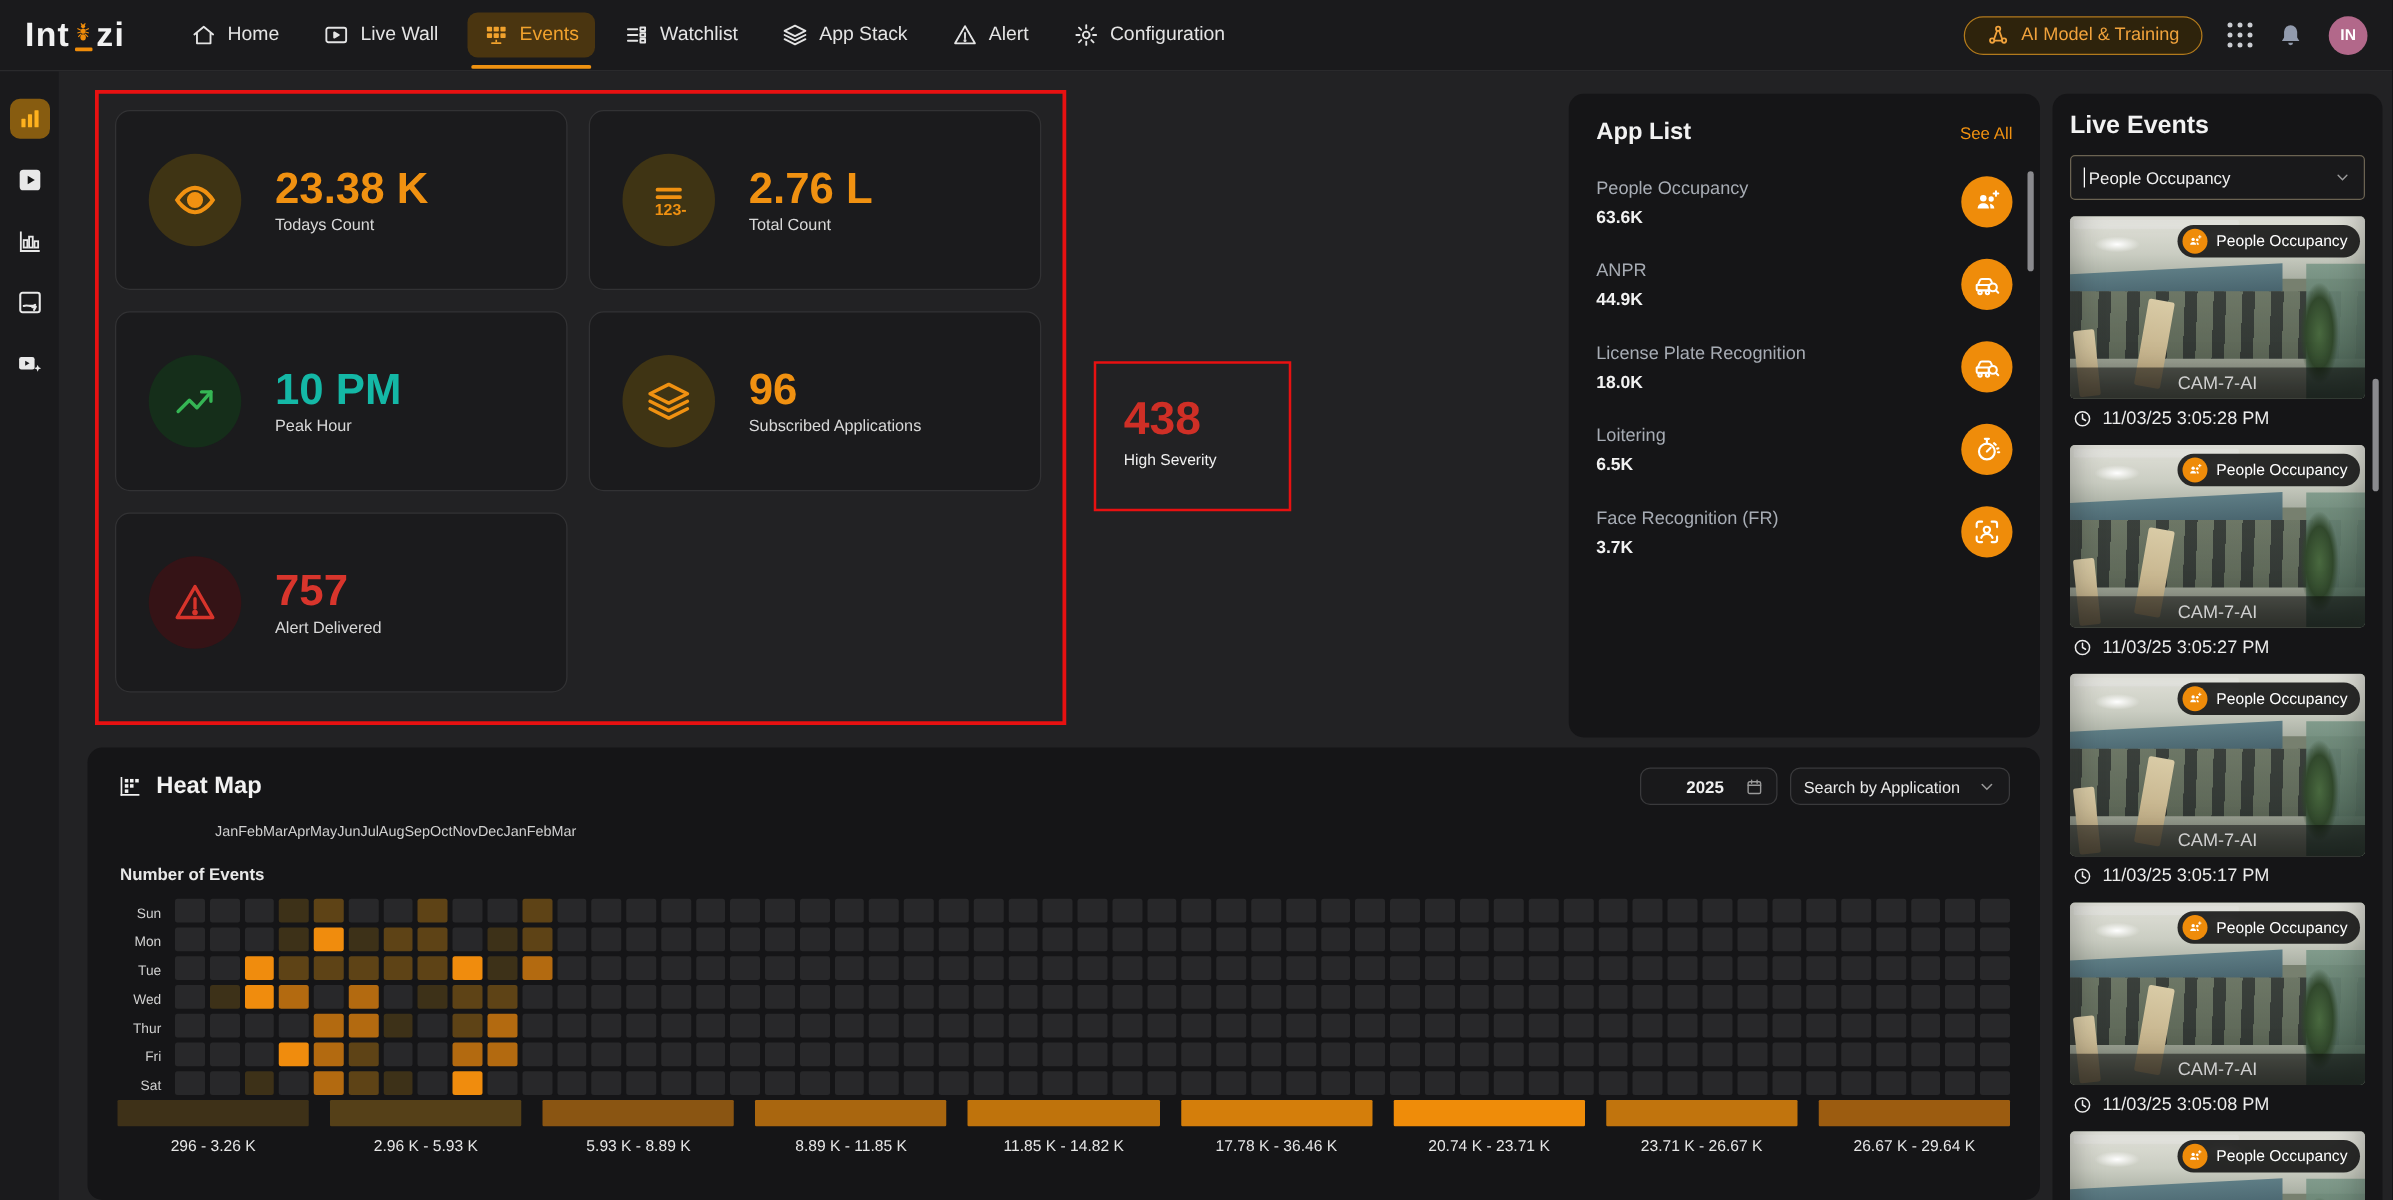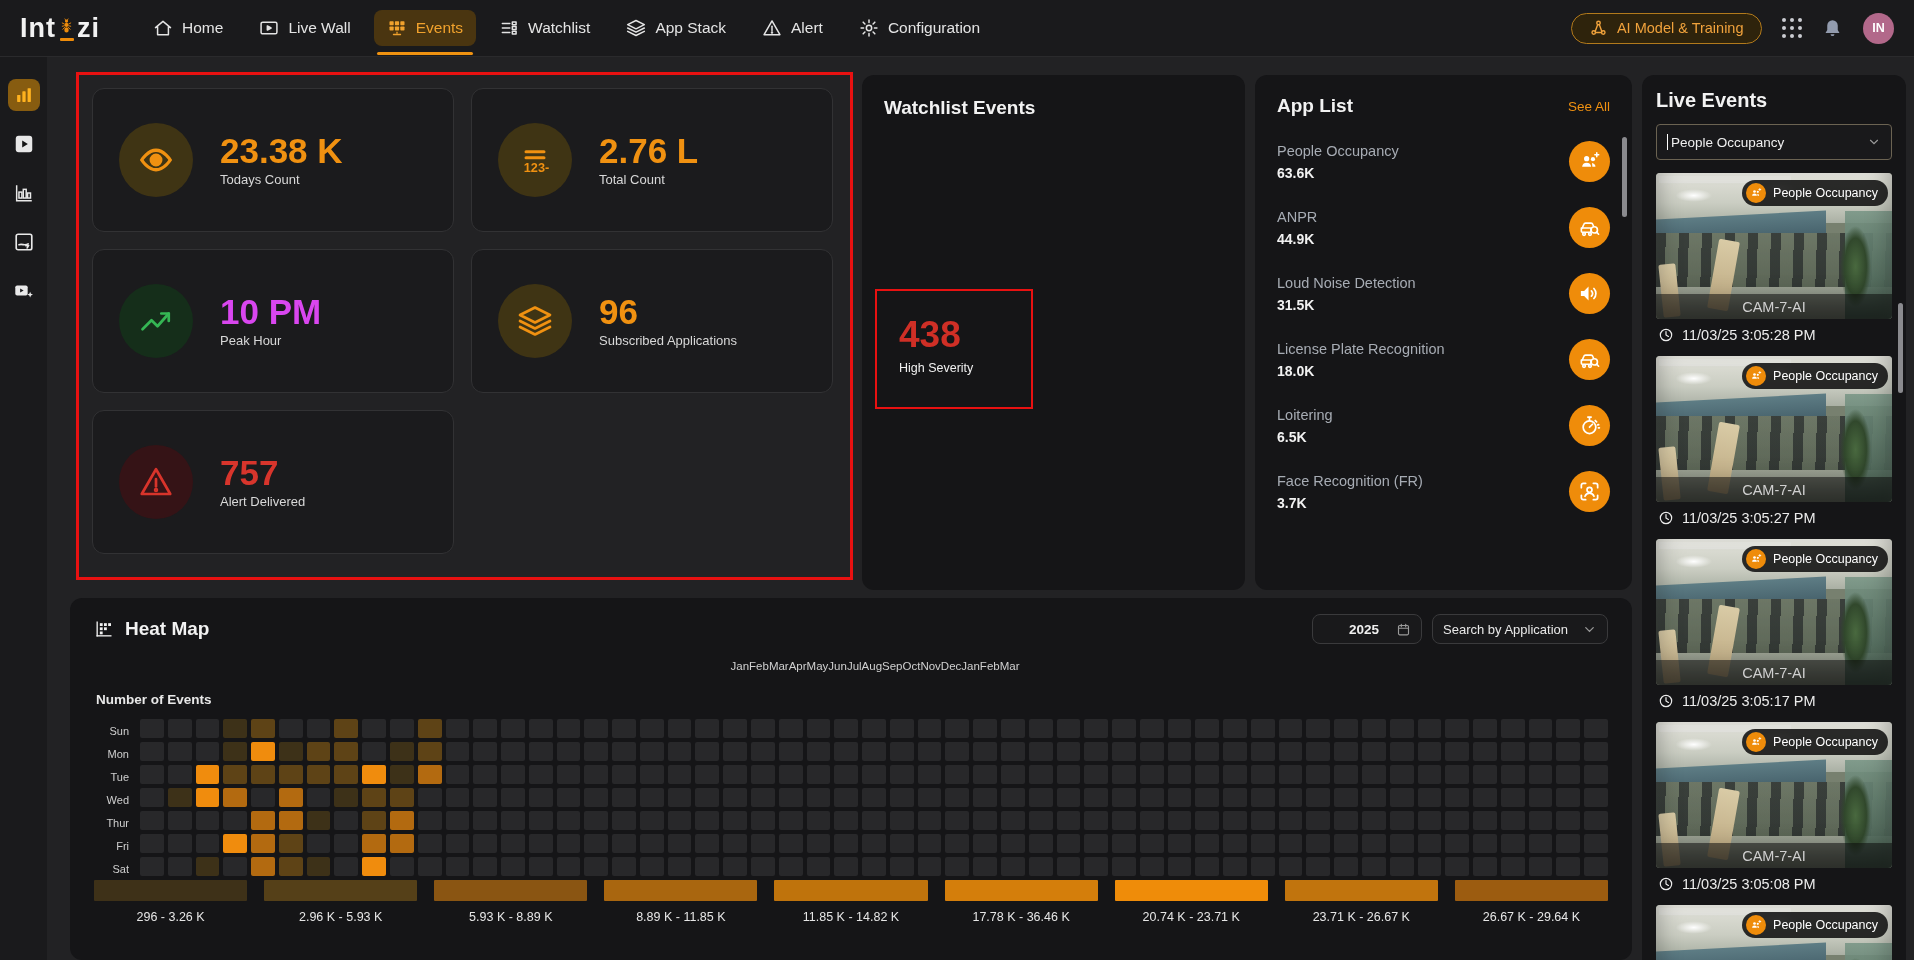--- a/index.html
+++ b/index.html
@@ -99,21 +99,21 @@
   .heat-head{display:flex;justify-content:space-between;align-items:center;}
   .heat-title{display:flex;align-items:center;gap:11px;font-size:19px;font-weight:bold;color:#f2f2f2;}
   .heat-title .ic{width:20px;height:20px;color:#f2f2f2;display:inline-flex;}
   .heat-controls{display:flex;gap:10px;}
   .hbox{height:30px;background:#19191b;border:1px solid #3a3a3c;border-radius:8px;display:flex;align-items:center;padding:0 10px;gap:8px;cursor:pointer;box-sizing:border-box;}
   #year-box{width:110px;padding-left:36px;}
   #year-box .hb-text{font-size:13.5px;font-weight:bold;color:#f0f0f0;flex:1;}
   #app-search-box{width:176px;}
   #app-search-box .hb-text{font-size:13px;color:#e8e8e8;flex:1;}
   .hbox .ic{width:15px;height:15px;color:#9a9a9a;display:inline-flex;}
-  #months-row{margin:16px 0 6px 46px;display:flex;justify-content:center;padding:0 30px 0 32px;font-size:11.5px;color:#d0d0d0;}
+  #months-row{margin:16px 0 6px 46px;display:flex;justify-content:flex-start;padding:0 30px 0 32px;font-size:11.5px;color:#d0d0d0;}
   #heat-body{display:flex;}
   #day-labels{width:46px;display:flex;flex-direction:column;}
   #day-labels div{height:23px;display:flex;align-items:center;justify-content:flex-end;padding-right:11px;font-size:11px;color:#cfcfcf;box-sizing:border-box;}
   #heat-grid{flex:1;display:grid;grid-template-columns:repeat(53,1fr);grid-auto-rows:19px;gap:4px;}
   .hcell{border-radius:2px;}
   #legend-title{font-size:13.5px;font-weight:bold;color:#e8e8e8;margin:20px 0 12px 2px;}
   #legend{display:flex;gap:17px;}
   .leg-item{flex:1;}
   .leg-swatch{height:21px;border-radius:1px;}
   .leg-label{text-align:center;font-size:12.5px;color:#e6e6e6;margin-top:9px;}
@@ -331,21 +331,21 @@
       <div class="card">
         <div class="card-icon t-green">
           <span class="ic ">
             <svg viewBox="0 0 24 24" fill="none" stroke="currentColor" stroke-width="1.8" stroke-linecap="round" stroke-linejoin="round">
               <path d="M3 17.5l6-6 4 4 7.5-8.5"></path>
               <path d="M15.5 7h5v5"></path>
             </svg>
           </span>
         </div>
         <div>
-          <div class="card-value" style="color: #d946ef;">10 PM</div>
+          <div class="card-value" style="color: #14b8a6;">10 PM</div>
           <div class="card-label">Peak Hour</div>
         </div>
       </div>
       <div class="card">
         <div class="card-icon t-orange">
           <span class="ic ">
             <svg viewBox="0 0 24 24" fill="none" stroke="currentColor" stroke-width="1.8" stroke-linecap="round" stroke-linejoin="round">
               <path d="M12 3 22 8l-10 5L2 8z"></path>
               <path d="M2 12l10 5 10-5"></path>
               <path d="M2 16l10 5 10-5"></path>
@@ -367,23 +367,20 @@
             </svg>
           </span>
         </div>
         <div>
           <div class="card-value" style="color: rgb(216, 53, 44);">757</div>
           <div class="card-label">Alert Delivered</div>
         </div>
       </div>
     </div>
 
-  <div class="panel" id="watchlist-panel">
-    <div class="panel-title">Watchlist Events</div>
-  </div>
   <div class="annot" id="hs-box" style="border-color: rgb(232, 17, 17);"></div>
   <div id="hs-content">
     <div id="hs-count">438</div>
     <div id="hs-label">High Severity</div>
   </div>
 
   <div class="panel" id="applist-panel">
     <div class="applist-head">
       <span class="panel-title">App List</span>
       <span class="see-all">See All</span>
@@ -415,37 +412,20 @@
           </div>
           <div class="app-ic">
             <span class="ic ">
               <svg viewBox="0 0 24 24" fill="none" stroke="currentColor" stroke-width="1.7" stroke-linecap="round" stroke-linejoin="round">
                 <path d="M4.5 12.5 6 8.8a2 2 0 0 1 1.9-1.3h5.7a2 2 0 0 1 1.9 1.3l.6 1.5"></path>
                 <path d="M3.5 12.5h10a0 0 0 0 1 0 0v3.5a1 1 0 0 1-1 1h-8a1 1 0 0 1-1-1z"></path>
                 <circle cx="6.3" cy="18.8" r="1.4"></circle>
                 <circle cx="12.5" cy="18.8" r="1.4"></circle>
                 <circle cx="17" cy="14.5" r="3.3"></circle>
                 <path d="M19.4 16.9 21.5 19"></path>
-              </svg>
-            </span>
-          </div>
-        </div>
-        <div class="app-item">
-          <div>
-            <div class="app-name">Loud Noise Detection</div>
-            <div class="app-count">31.5K</div>
-          </div>
-          <div class="app-ic">
-            <span class="ic ">
-              <svg viewBox="0 0 24 24">
-                <path d="M3 9.3h3.4L11 4.8v14.4l-4.6-4.5H3z" fill="currentColor"></path>
-                <g stroke="currentColor" stroke-width="1.8" fill="none" stroke-linecap="round">
-                  <path d="M14 9.2a4.2 4.2 0 0 1 0 5.6"></path>
-                  <path d="M16.6 6.8a7.6 7.6 0 0 1 0 10.4"></path>
-                </g>
               </svg>
             </span>
           </div>
         </div>
         <div class="app-item">
           <div>
             <div class="app-name">License Plate Recognition</div>
             <div class="app-count">18.0K</div>
           </div>
           <div class="app-ic">

